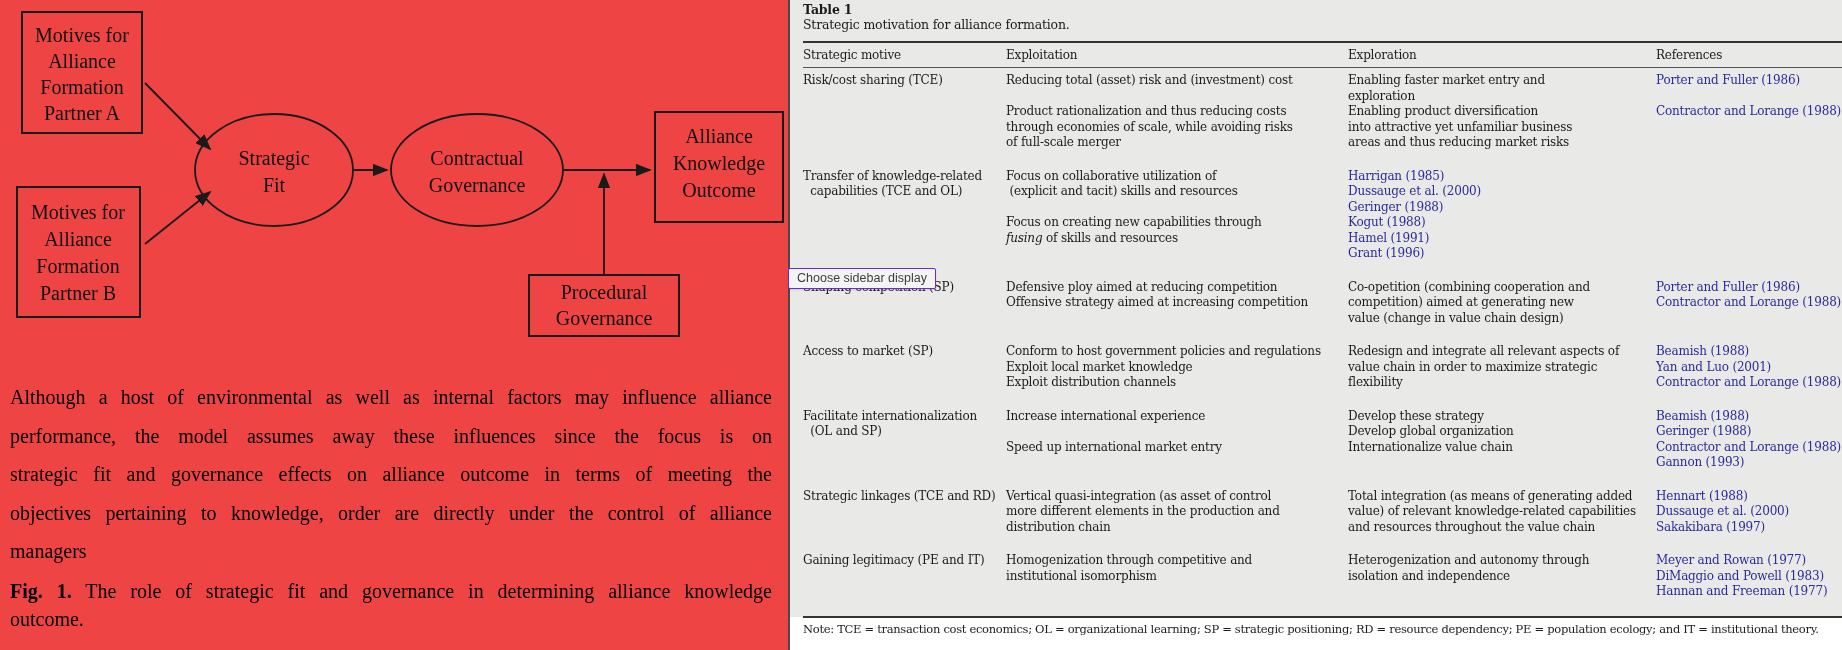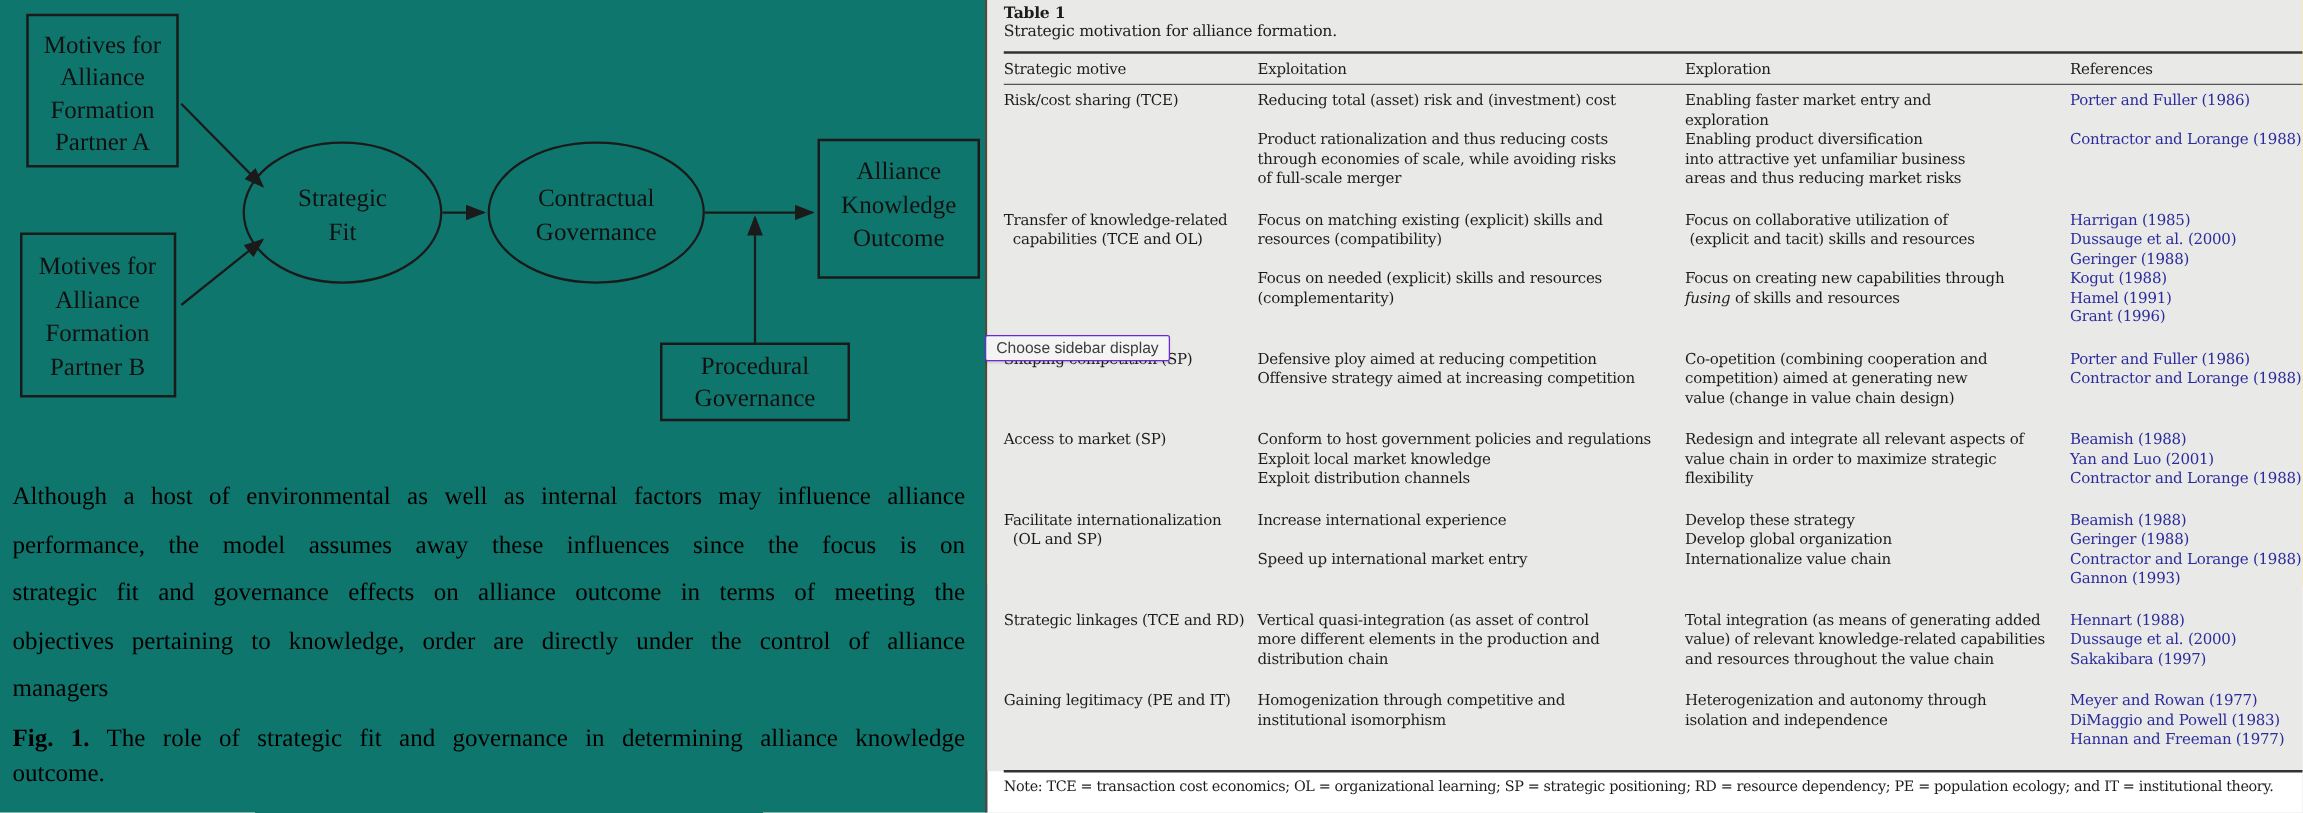--- a/index.html
+++ b/index.html
@@ -1,36 +1,36 @@
 <!DOCTYPE html>
 <html><head>
 <meta charset="utf-8">
 <style>
   html,body{margin:0;padding:0;}
   body{width:1842px;height:650px;position:relative;background:#fff;overflow:hidden;
        font-family:"Liberation Serif",serif;}
 
   
-  .figure-panel{position:absolute;left:0;top:0;width:789px;height:650px;background:#0f766e;}
+  .figure-panel{position:absolute;left:0;top:0;width:789px;height:650px;background:#ef4444;}
   .diagram-svg{position:absolute;left:0;top:0;}
   .diagram-svg text{font-family:"Liberation Serif",serif;font-size:20px;fill:#111;}
   .paragraph{position:absolute;left:10px;top:378px;width:762px;
              font-size:20px;line-height:38.5px;color:#000;}
   .para-line{text-align:justify;text-align-last:justify;white-space:normal;height:38.5px;}
   .para-line.last{text-align-last:left;}
   .fig-caption{position:absolute;left:10px;top:578px;width:762px;
                font-size:20px;line-height:27.5px;color:#000;}
   .cap-line1{text-align:justify;text-align-last:justify;}
   .cap-label{font-weight:bold;}
 
   
   .panel-divider{position:absolute;left:788px;top:0;width:2px;height:650px;background:#4a4a4a;}
 
   
-  .table-panel{position:absolute;left:790px;top:0;width:1052px;height:468px;background:#fde047;}
+  .table-panel{position:absolute;left:790px;top:0;width:1052px;height:468px;background:#84cc16;}
   .table-gray{position:absolute;left:0;top:0;right:0;height:617px;background:#e9e9e7;}
   .tbl{font-family:"DejaVu Serif",serif;font-size:12px;color:#1c1c1c;letter-spacing:-0.2px;}
   .tbl-title{position:absolute;left:13px;top:2px;font-weight:bold;font-size:12.5px;}
   .tbl-caption{position:absolute;left:13px;top:17px;font-size:12.5px;}
   .rule{position:absolute;left:13px;right:0;}
   .rule-top{top:41px;height:2px;background:#333;}
   .rule-mid{top:67px;height:1px;background:#555;}
   .rule-bottom{top:616px;height:2px;background:#333;}
   .tbl-header{position:absolute;left:13px;right:0;top:48px;display:grid;
               grid-template-columns:203px 342px 308px auto;}
@@ -155,27 +155,20 @@
           <div class="ln">&nbsp;</div>
           <div class="ln"><span class="ref-link">Contractor and Lorange (1988)</span></div>
         </div>
       </div>
       <div class="table-row">
         <div>
           <div class="ln">Transfer of knowledge-related</div>
           <div class="ln">&nbsp;&nbsp;capabilities (TCE and OL)</div>
         </div>
         <div>
-          <div class="ln">Focus on matching existing (explicit) skills and</div>
-          <div class="ln">resources (compatibility)</div>
-          <div class="ln">&nbsp;</div>
-          <div class="ln">Focus on needed (explicit) skills and resources</div>
-          <div class="ln">(complementarity)</div>
-        </div>
-        <div>
           <div class="ln">Focus on collaborative utilization of</div>
           <div class="ln">&nbsp;(explicit and tacit) skills and resources</div>
           <div class="ln">&nbsp;</div>
           <div class="ln">Focus on creating new capabilities through</div>
           <div class="ln"><i>fusing</i> of skills and resources</div>
         </div>
         <div>
           <div class="ln"><span class="ref-link">Harrigan (1985)</span></div>
           <div class="ln"><span class="ref-link">Dussauge et al. (2000)</span></div>
           <div class="ln"><span class="ref-link">Geringer (1988)</span></div>

